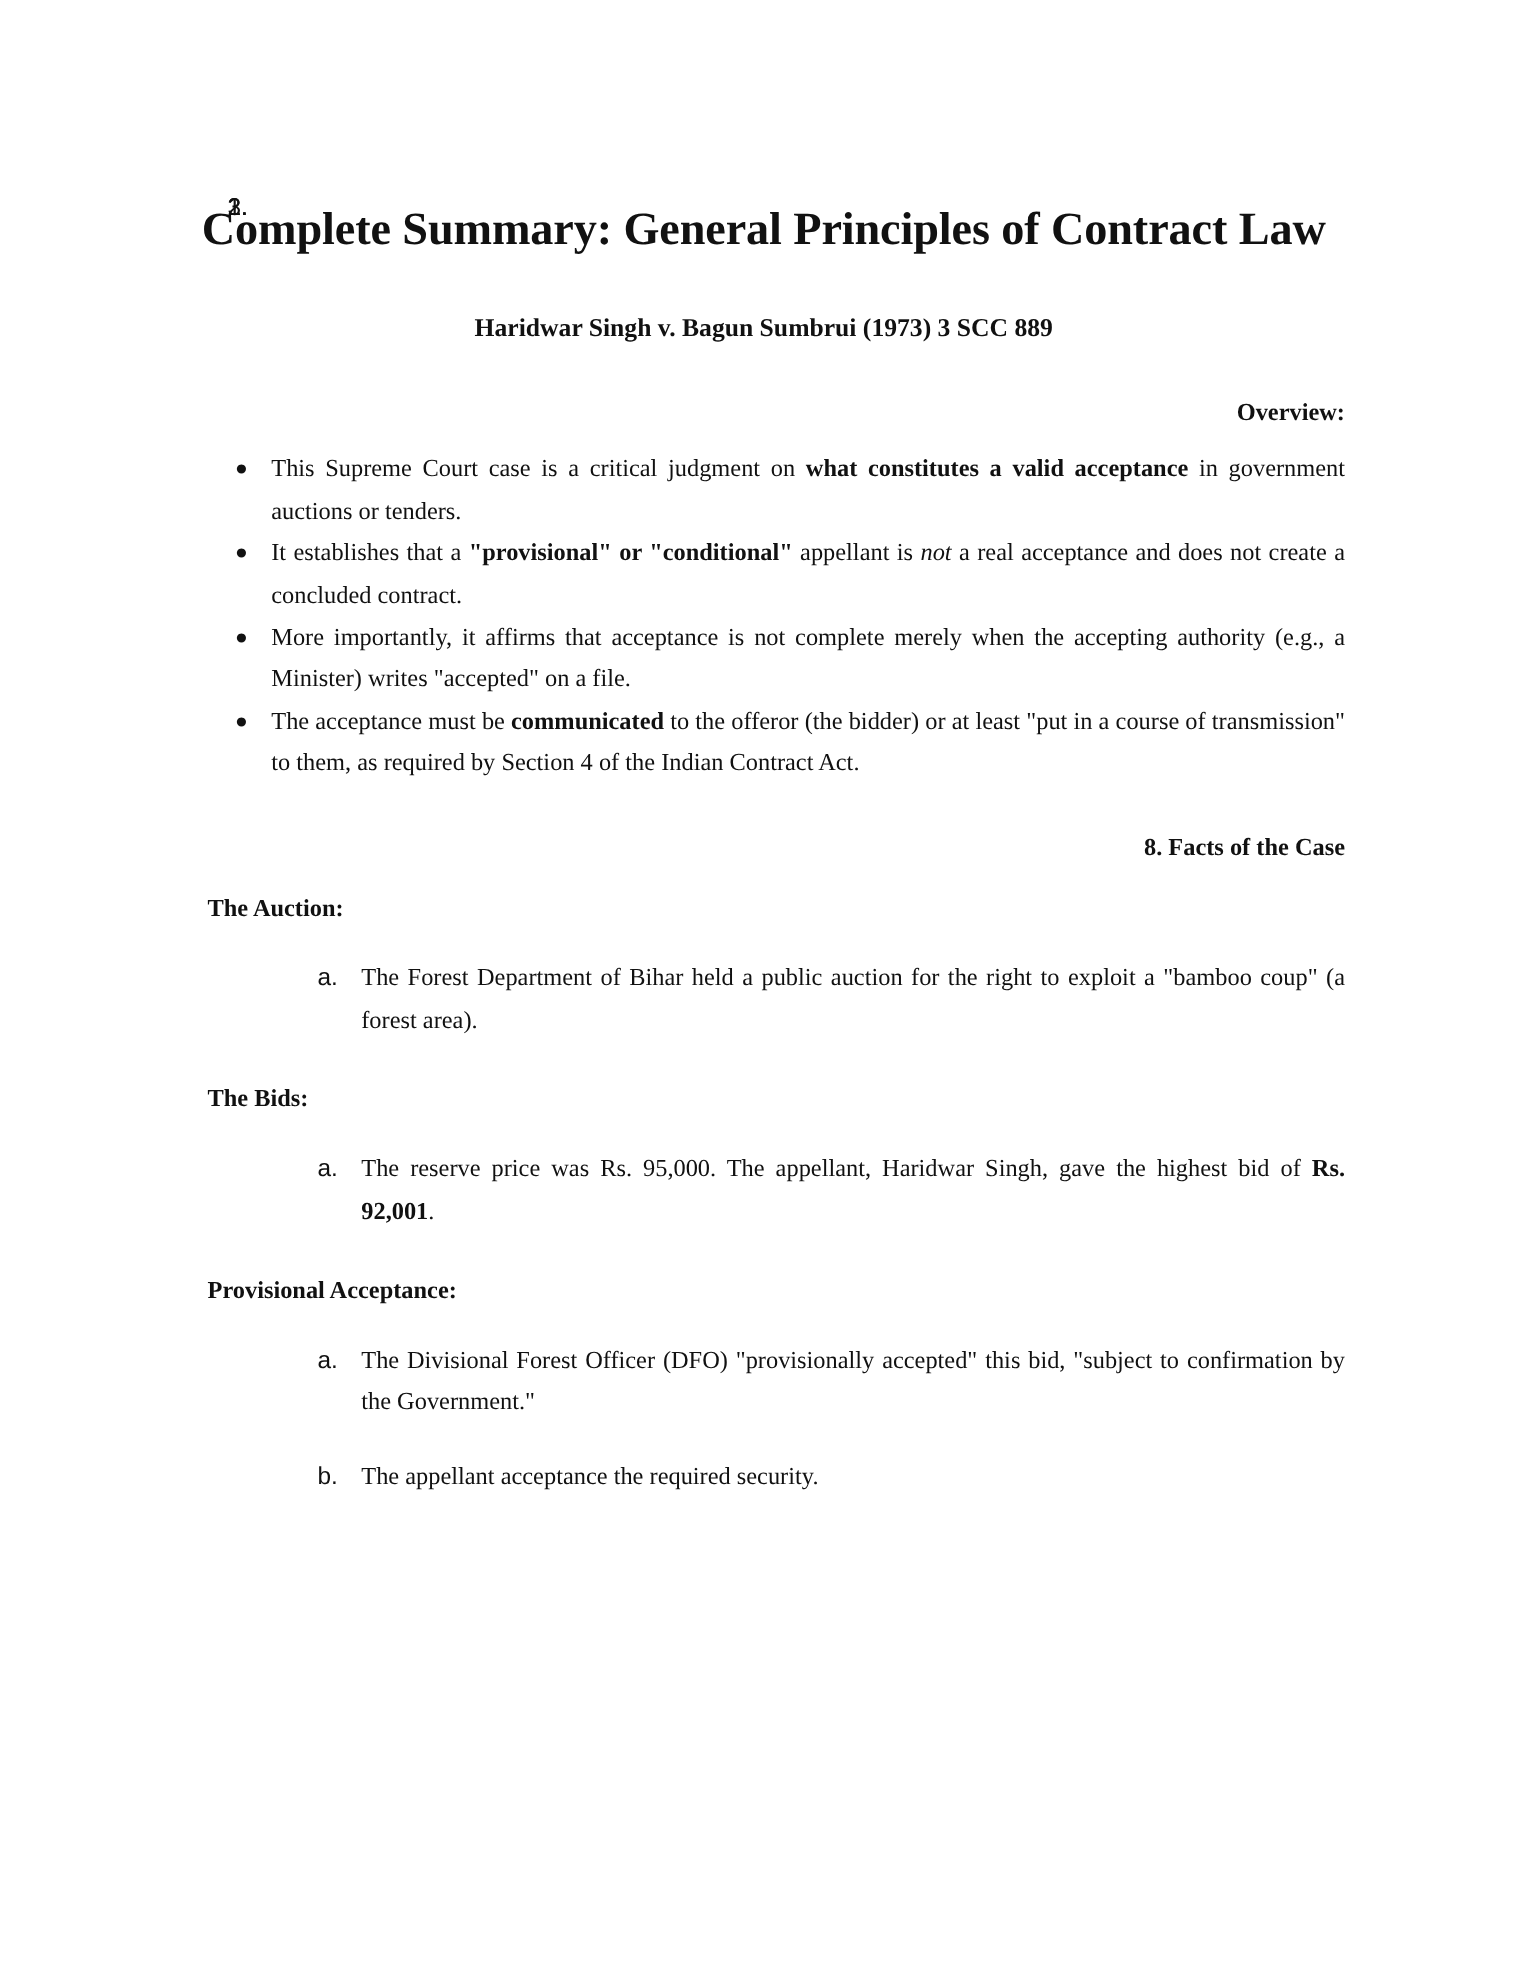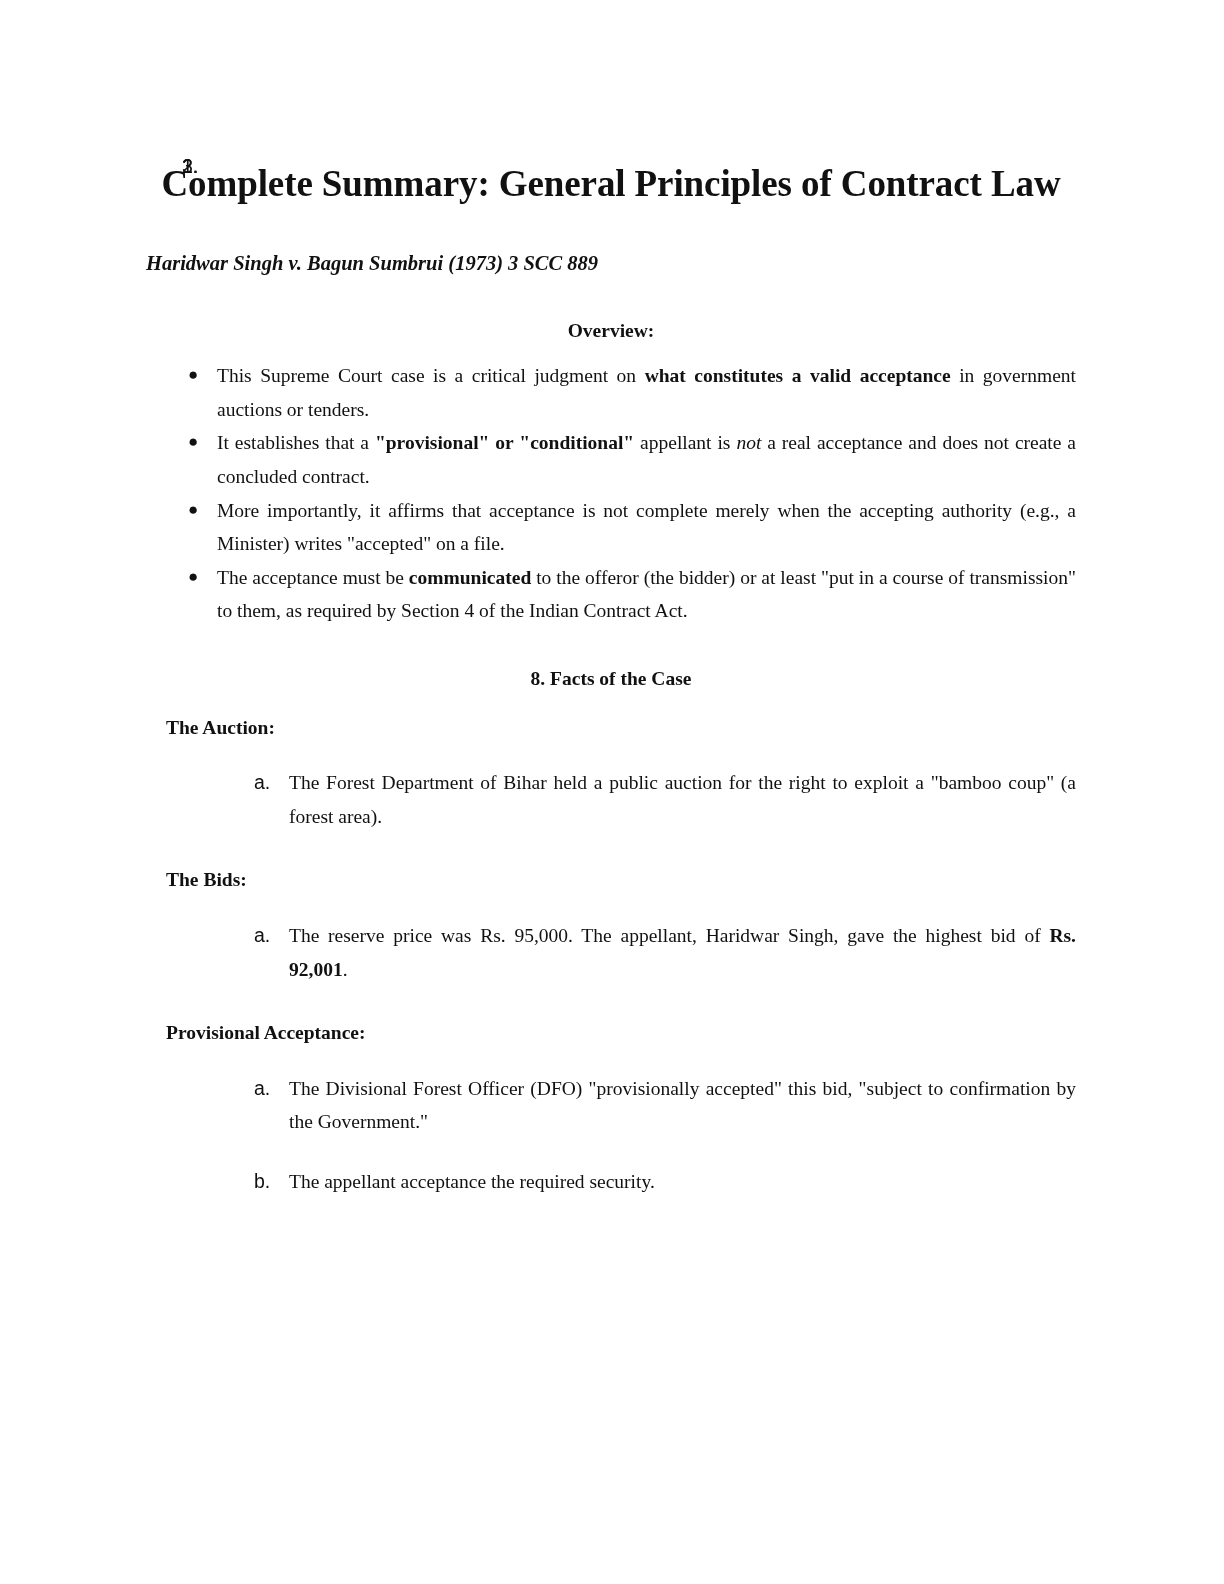--- a/index.html
+++ b/index.html
@@ -38,33 +38,32 @@
     line-height: 1.82;
     text-align: center;
     margin: 0 0 0 0;
     letter-spacing: -0.1px;
   }
 
   
   .doc-subtitle {
     font-size: 20.5px;
     font-weight: bold;
-    font-style: italic;
-    text-align: left;
+    text-align: center;
     margin: 30px 0 16px 0;
     line-height: 1.6;
   }
 
   
   .section-heading {
     font-size: 19.5px;
     font-weight: bold;
     margin: 36px 0 0 0;
     line-height: 1.5;
-    text-align: center;
+    text-align: right;
   }
 
   
   ul.bullet-list {
     list-style: none;
     margin: 14px 0 0 0;
     padding: 0;
   }
   ul.bullet-list > li {
     position: relative;

